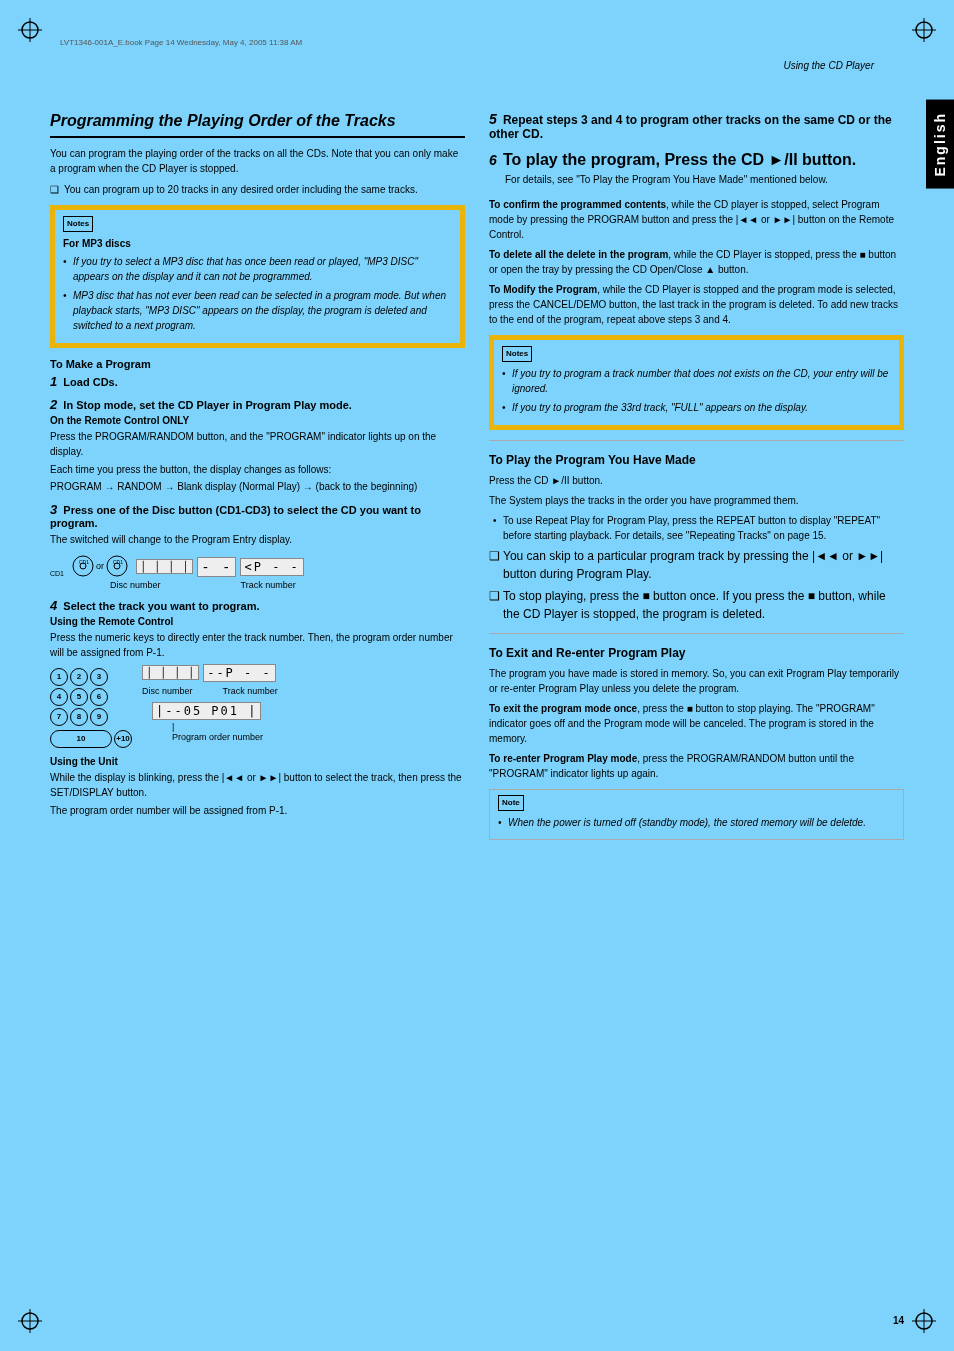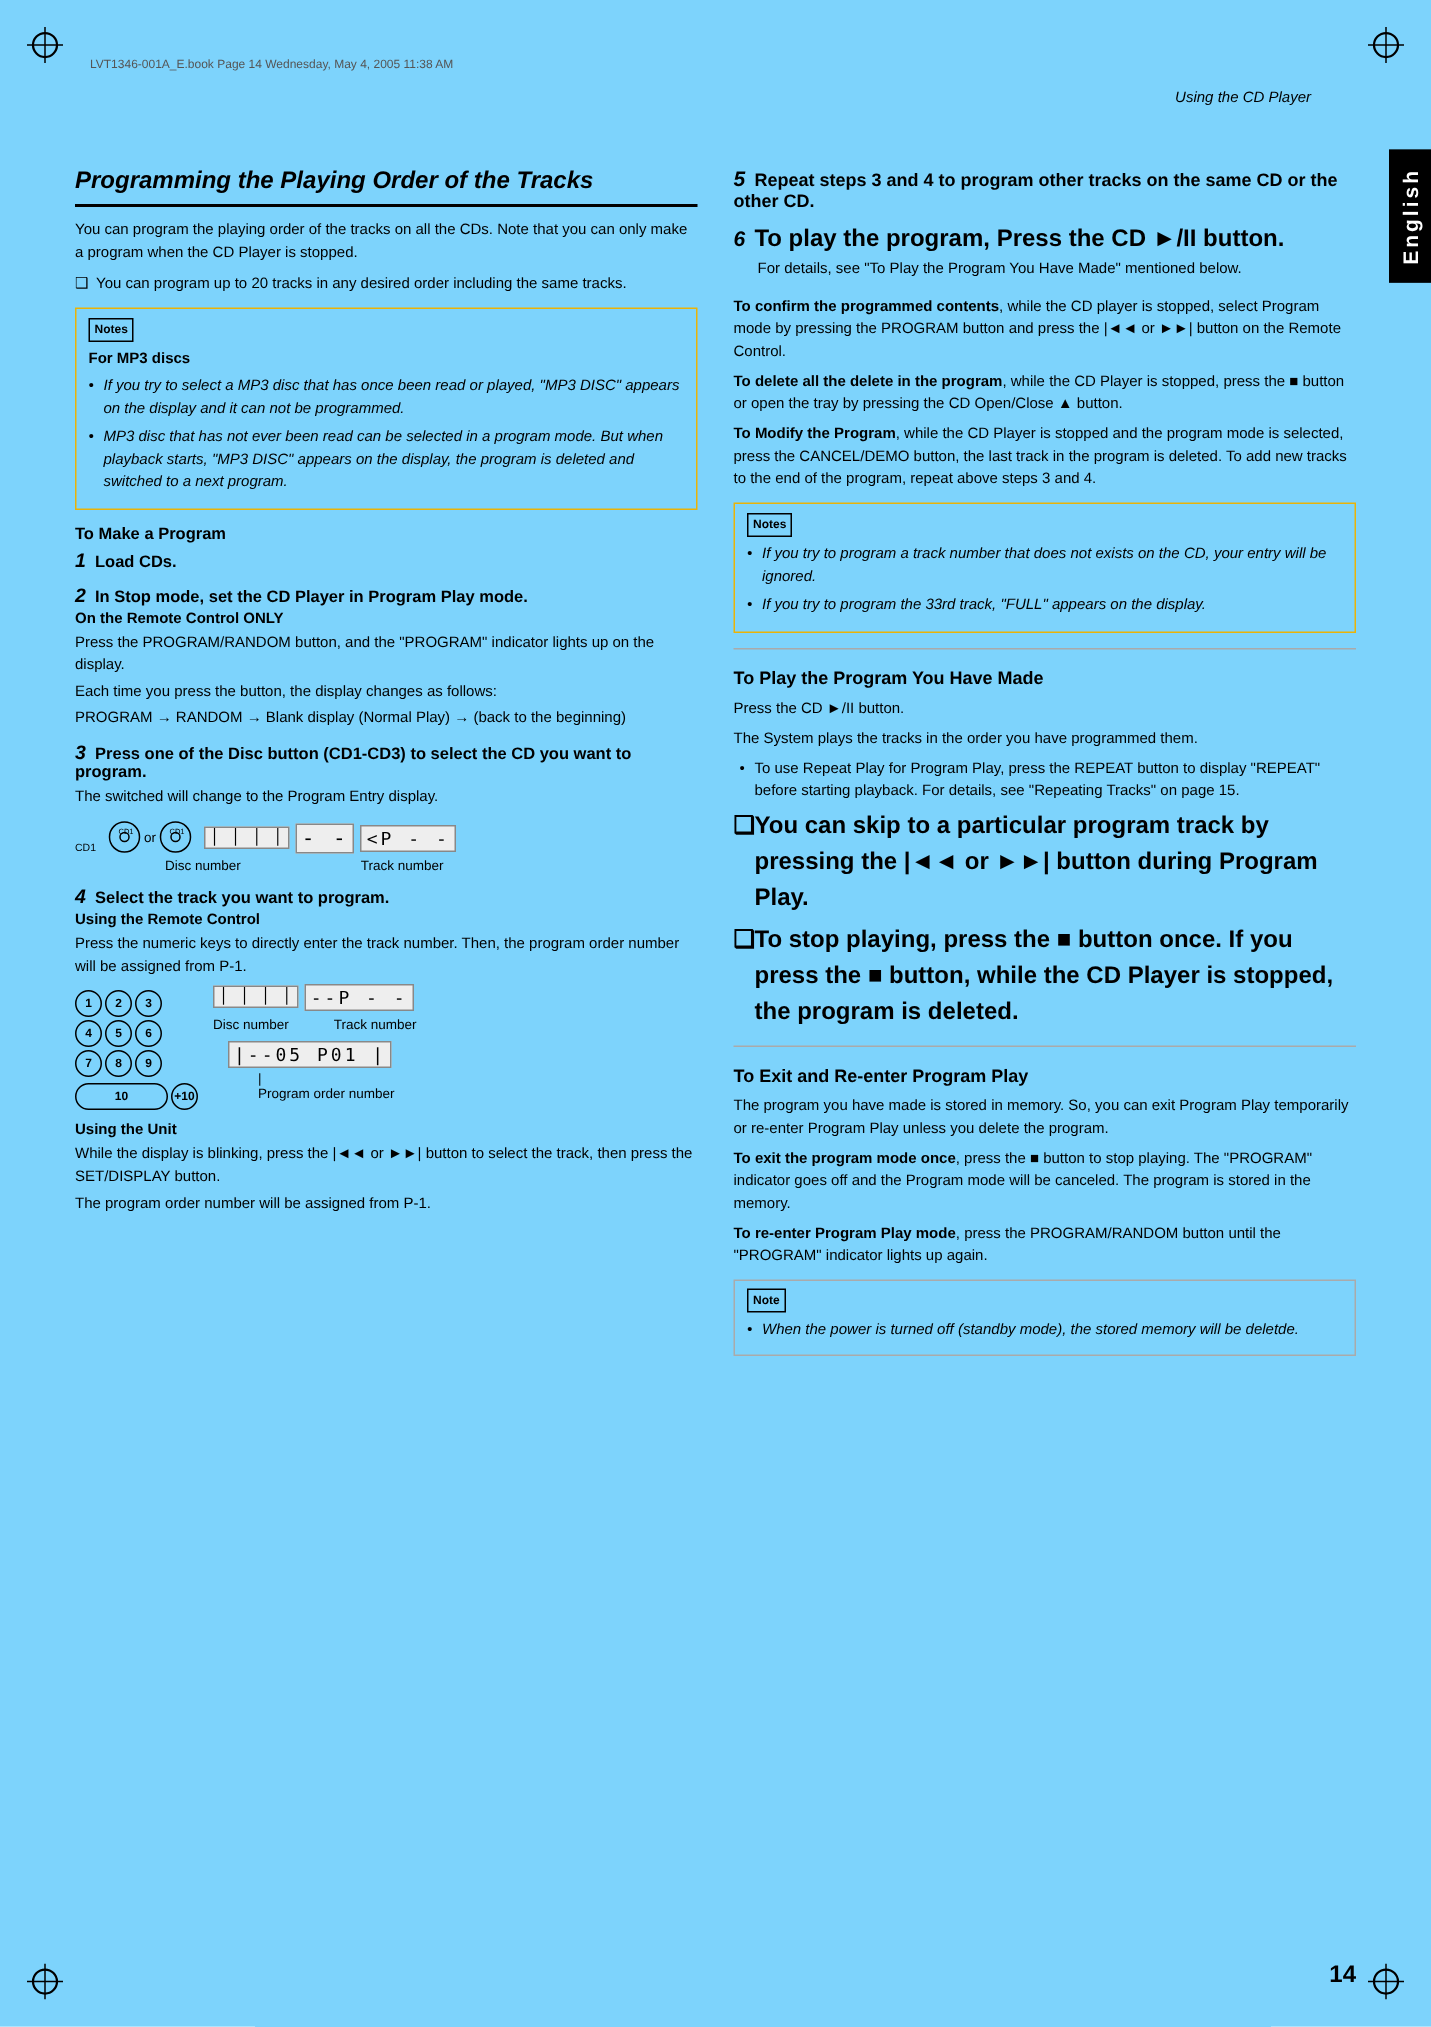--- a/index.html
+++ b/index.html
@@ -107,21 +107,21 @@
       position: relative;
     }
     .bullet-item::before {
       content: "❑";
       position: absolute;
       left: -14px;
     }
 
     
     .notes-box {
-      border: 1px solid #eab308;
+      border: 5px solid #eab308;
       padding: 6px 8px;
       margin: 8px 0;
       font-size: 10px;
       line-height: 1.5;
     }
     .notes-header {
       display: flex;
       align-items: center;
       gap: 4px;
       margin-bottom: 4px;
@@ -260,47 +260,46 @@
       margin-left: 14px;
       position: relative;
       margin-bottom: 4px;
     }
     .right-bullet::before {
       content: "•";
       position: absolute;
       left: -10px;
     }
     .right-sq-bullet {
-      font-size: 16px;
+      font-size: 12px;
       line-height: 1.5;
       margin-left: 14px;
       position: relative;
       margin-bottom: 4px;
-      font-weight: bold;
     }
     .right-sq-bullet::before {
       content: "❑";
       position: absolute;
       left: -14px;
     }
 
     .note-small-box {
       border: 1px solid #aaa;
       padding: 5px 8px;
       margin: 8px 0;
       font-size: 10px;
       line-height: 1.5;
     }
 
     
     .page-number {
       position: absolute;
       bottom: 25px;
       right: 50px;
-      font-size: 16px;
+      font-size: 10px;
       font-weight: bold;
     }
 
     
     .divider {
       border: none;
       border-top: 1px solid #aaa;
       margin: 10px 0;
     }
     .note-inline-header {

